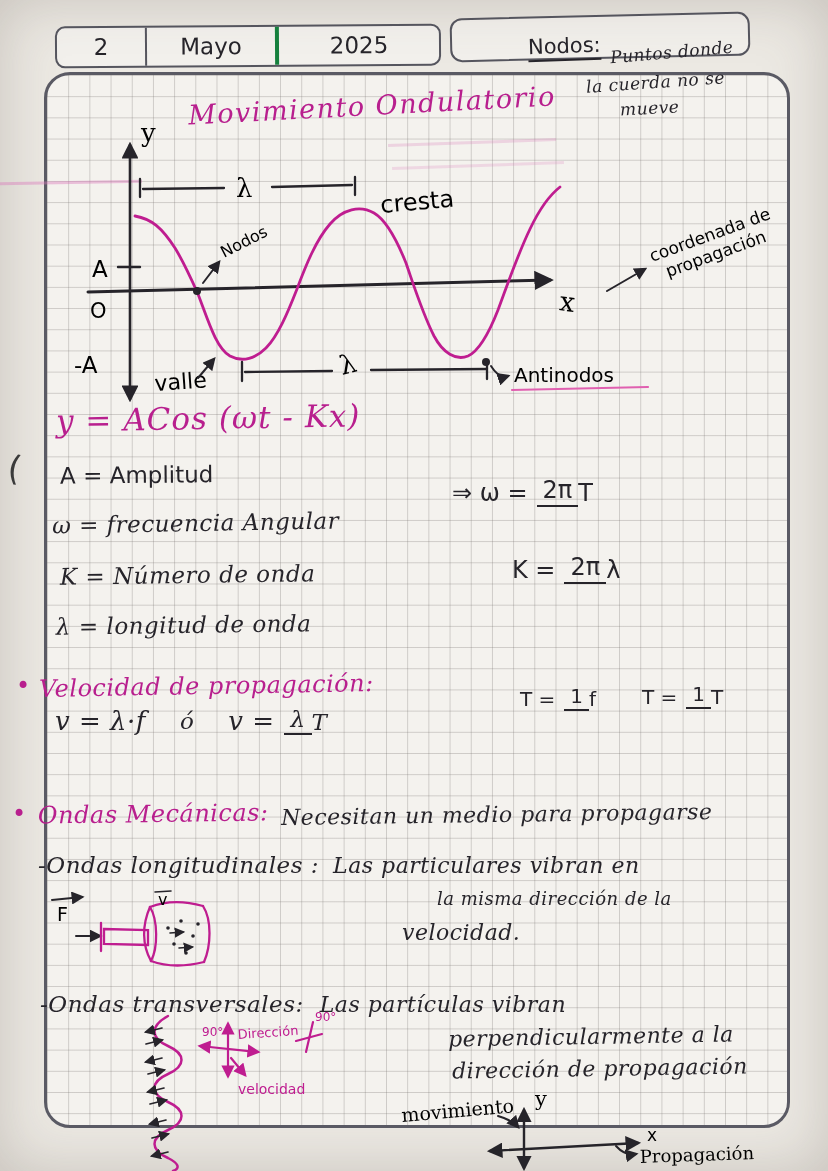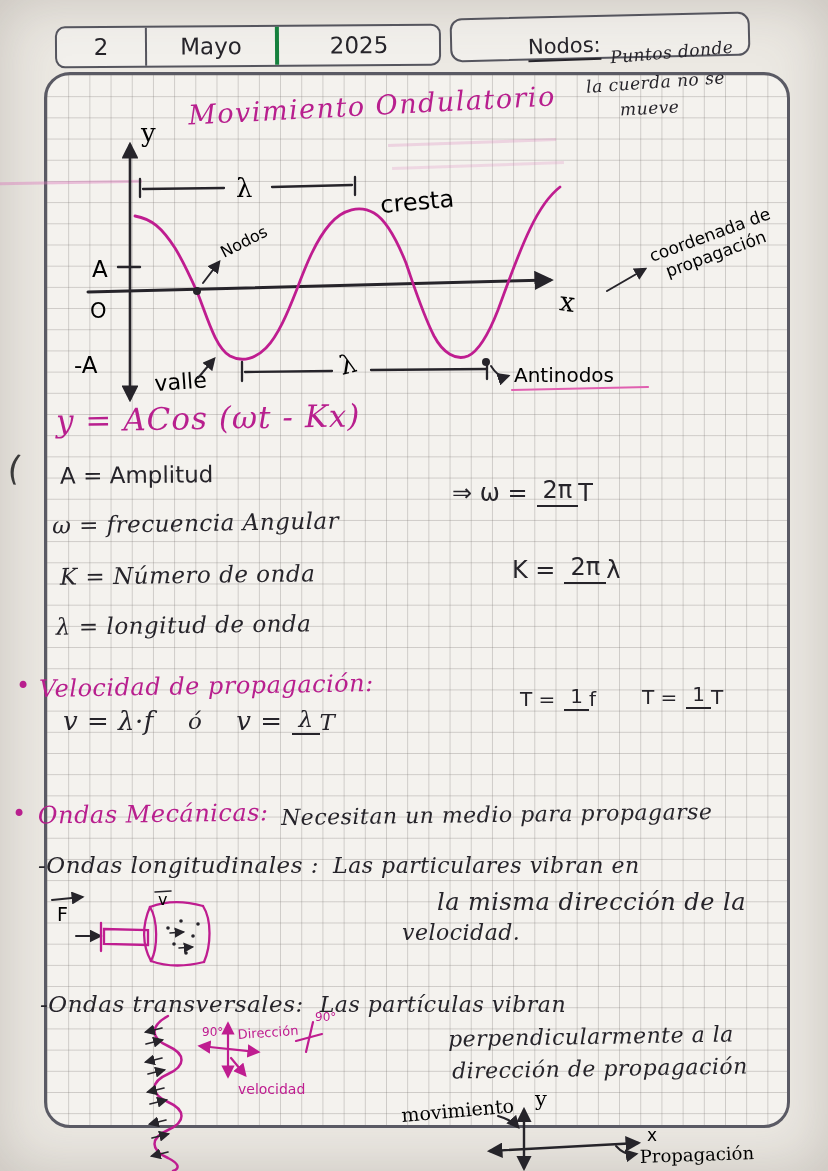--- a/index.html
+++ b/index.html
@@ -245,21 +245,21 @@
     <span class="frac" data-name="period-t-fraction">
       <span class="num">1</span>
       <span class="den">T</span>
     </span>
   </div>
 
   <div class="abs frow" style="left:16px;top:672px;" data-name="velocity-heading-row">
     <span class="bullet pink" data-name="bullet-icon">•</span>
     <span class="script pink" style="font-size:24px;transform:rotate(-1deg);" data-name="velocity-heading">Velocidad de propagación:</span>
   </div>
-  <div class="abs frow script" style="left:55px;top:706px;font-size:26px;gap:34px;margin-left:8px;" data-name="velocity-formulas-row">
+  <div class="abs frow script" style="left:55px;top:706px;font-size:26px;gap:34px;" data-name="velocity-formulas-row">
     <span data-name="velocity-product-formula">v = λ·f</span>
     <span style="font-size:23px;" data-name="or-word">ó</span>
     <span class="frow" style="gap:10px;" data-name="velocity-ratio-formula">
       <span>v =</span>
       <span class="frac" style="font-size:23px;" data-name="velocity-fraction">
         <span class="num">λ</span>
         <span class="den">T</span>
       </span>
     </span>
   </div>
@@ -267,21 +267,21 @@
   <div class="abs frow" style="left:12px;top:800px;gap:12px;" data-name="mechanical-waves-row">
     <span class="bullet pink" data-name="bullet-icon">•</span>
     <span class="script pink" style="font-size:24px;transform:rotate(-.8deg);" data-name="mechanical-heading">Ondas Mecánicas:</span>
     <span class="script ink" style="font-size:22px;transform:rotate(-.8deg);" data-name="mechanical-text">Necesitan un medio para propagarse</span>
   </div>
 
   <div class="abs frow script" style="left:38px;top:852px;gap:14px;" data-name="longitudinal-row">
     <span style="font-size:23px;" data-name="longitudinal-heading">-Ondas longitudinales :</span>
     <span style="font-size:22px;" data-name="longitudinal-line1">Las particulares vibran en</span>
   </div>
-  <div class="abs script" style="left:437px;top:888px;font-size:24px;white-space:nowrap;" data-name="longitudinal-line2">la misma dirección de la</div>
+  <div class="abs script" style="left:437px;top:888px;font-size:18px;white-space:nowrap;" data-name="longitudinal-line2">la misma dirección de la</div>
   <div class="abs script" style="left:402px;top:920px;font-size:22px;" data-name="longitudinal-line3">velocidad.</div>
 
   <div class="abs frow script" style="left:40px;top:991px;gap:16px;" data-name="transversal-row">
     <span style="font-size:23px;" data-name="transversal-heading">-Ondas transversales:</span>
     <span style="font-size:22px;" data-name="transversal-line1">Las partículas vibran</span>
   </div>
   <div class="abs script" style="left:448px;top:1024px;font-size:22px;white-space:nowrap;transform:rotate(-1deg);" data-name="transversal-line2">perpendicularmente a la</div>
   <div class="abs script" style="left:452px;top:1056px;font-size:22px;white-space:nowrap;transform:rotate(-1deg);" data-name="transversal-line3">dirección de propagación</div>
 
 </div>

